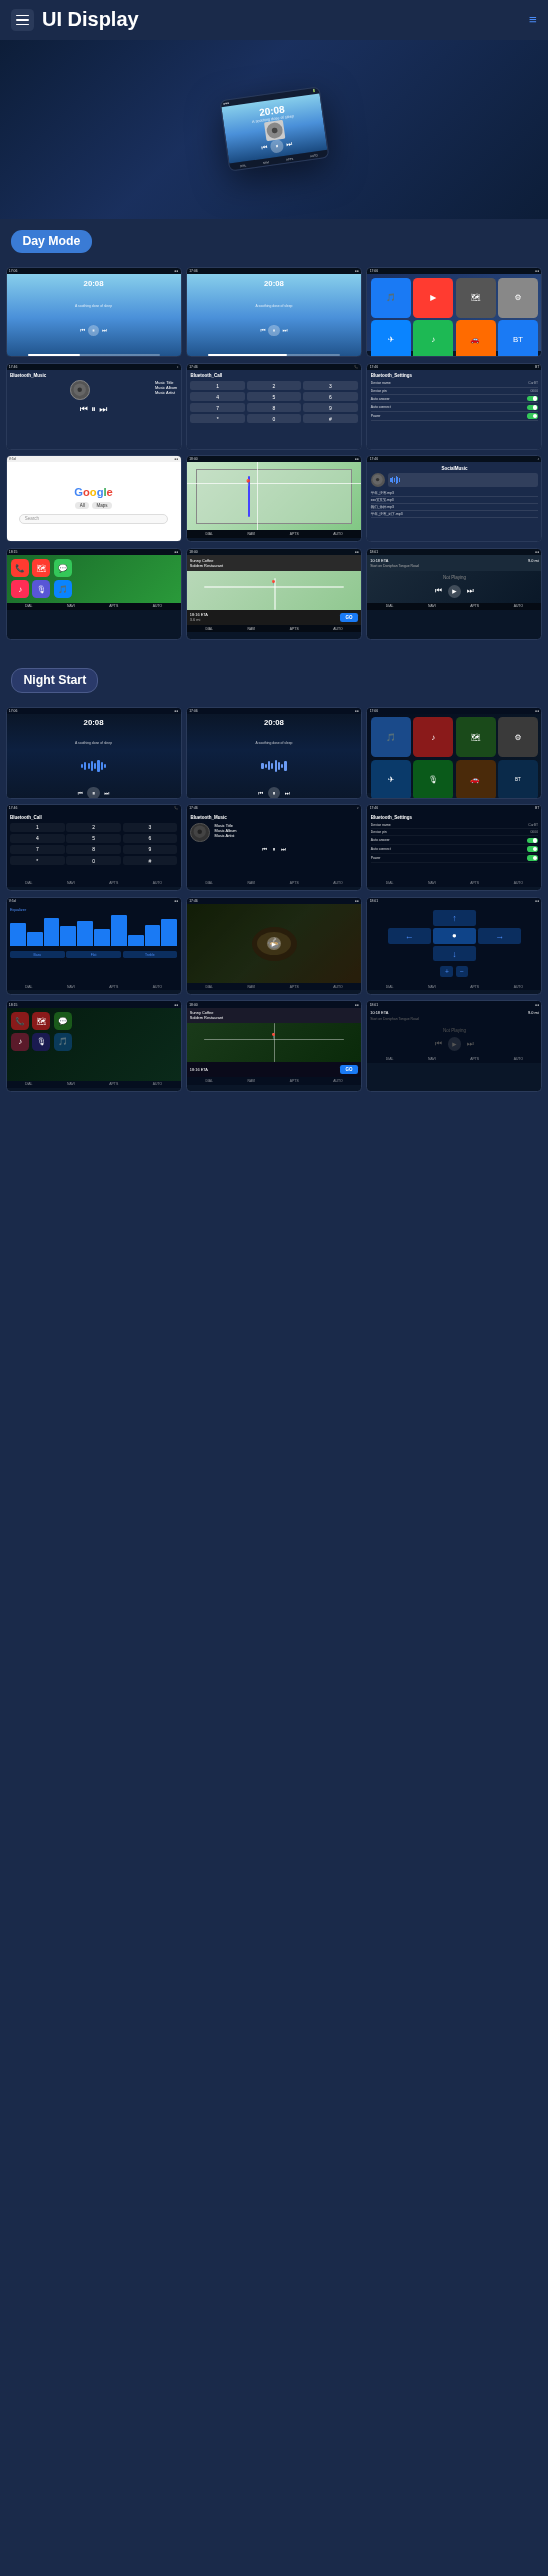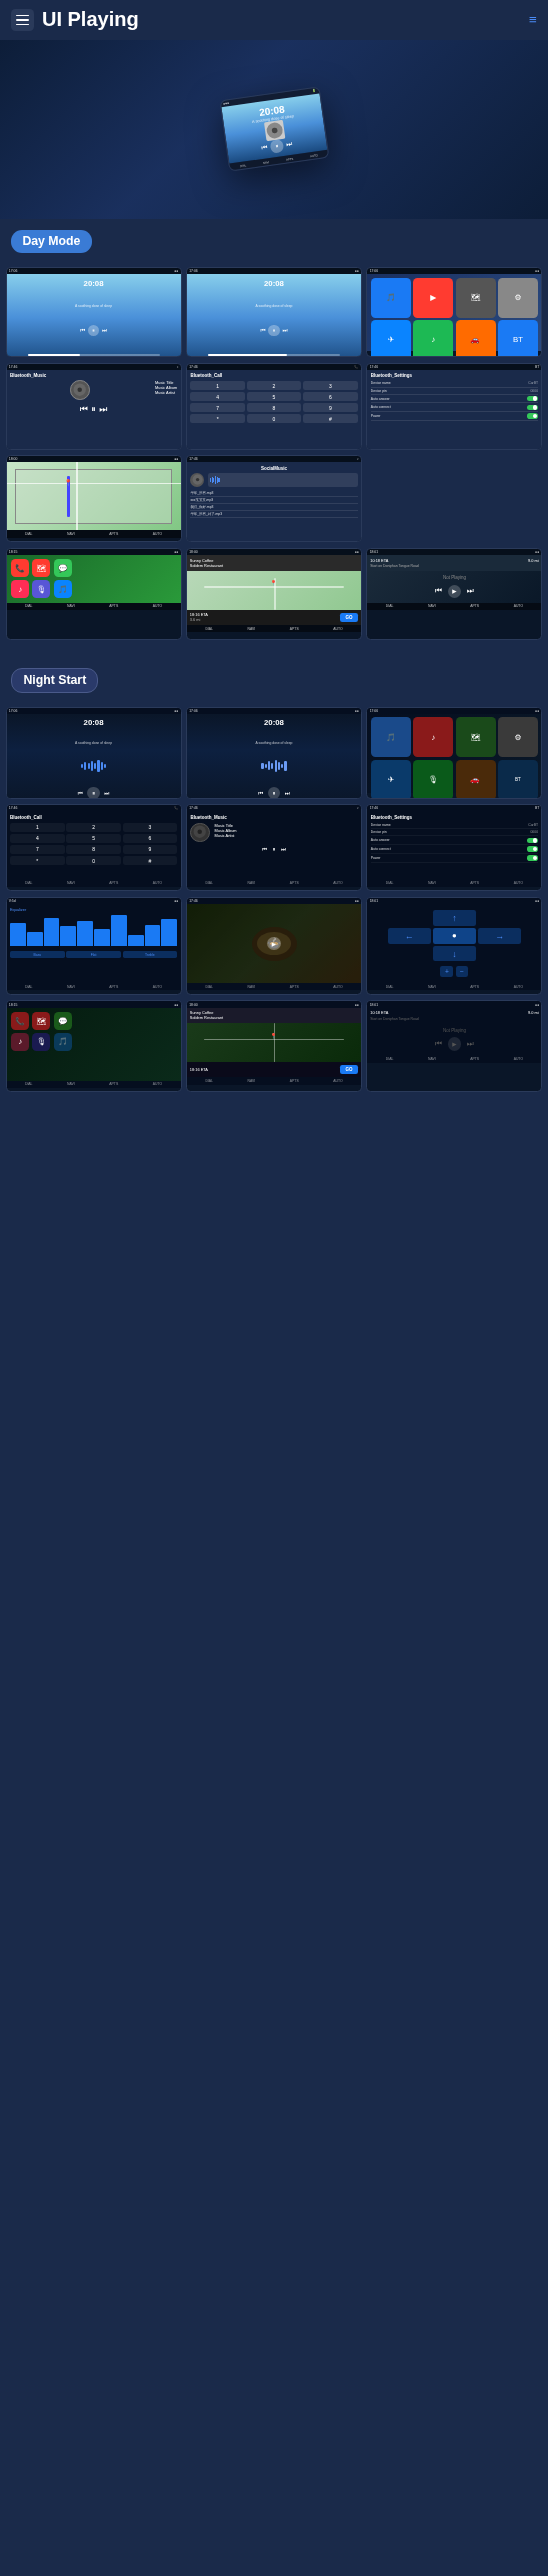--- a/index.html
+++ b/index.html
@@ -213,21 +213,21 @@
 </head>
 <body>
 
 <div class="header">
   <div class="header-left">
     <div class="menu-icon">
       <span></span>
       <span></span>
       <span></span>
     </div>
-    <h1 class="page-title">UI Playing</h1>
+    <h1 class="page-title">UI Display</h1>
   </div>
   <span class="nav-icon">≡</span>
 </div>
 
 <div class="hero-section">
   <div class="hero-bg"></div>
   <div class="hero-device">
     <div class="status-bar">
       <span>●●●</span>
       <span>🔋</span>
@@ -404,20 +404,39 @@
         <span class="setting-label">Power</span>
         <div class="toggle"></div>
       </div>
     </div>
 
   </div>
 </div>
 
 <div class="screens-grid">
 
+  <div class="screen-mockup" style="height:87px;">
+    <div class="status-bar" style="background:#f1f1f1;color:#333;">
+      <span>V:5d</span>
+      <span>●●</span>
+    </div>
+    <div class="google-screen">
+      <div class="google-logo">
+        <span style="color:#4285F4;">G</span><span style="color:#EA4335;">o</span><span style="color:#FBBC05;">o</span><span style="color:#4285F4;">g</span><span style="color:#34A853;">l</span><span style="color:#EA4335;">e</span>
+      </div>
+      <div style="display:flex;gap:2.8px;margin-bottom:4.5px;">
+        <div style="background:#e8e8e8;border-radius:6.7px;padding:1.1px 4.5px;font-size:4.5px;color:#333;">All</div>
+        <div style="background:#e8e8e8;border-radius:6.7px;padding:1.1px 4.5px;font-size:4.5px;color:#333;">Maps</div>
+      </div>
+      <div class="google-search" style="display:flex;align-items:center;padding:0 4.5px;background:#f8f8f8;border:0.6px solid #ddd;border-radius:11.2px;height:10px;">
+        <span style="font-size:4.5px;color:#999;">Search</span>
+      </div>
+    </div>
+
+  </div>
 
   <div class="screen-mockup" style="height:87px;">
     <div class="status-bar">
       <span>18:00</span>
       <span>●●</span>
     </div>
     <div class="map-screen" style="height:calc(100% - 17px);position:relative;overflow:hidden;">
 
       <div style="position:absolute;inset:0;background:linear-gradient(135deg,#c8e6c9,#a5d6a7,#81c784);"></div>
       <div style="position:absolute;top:10%;left:5%;width:90%;height:80%;border:1.1px solid #888;background:rgba(200,220,200,0.5);"></div>

